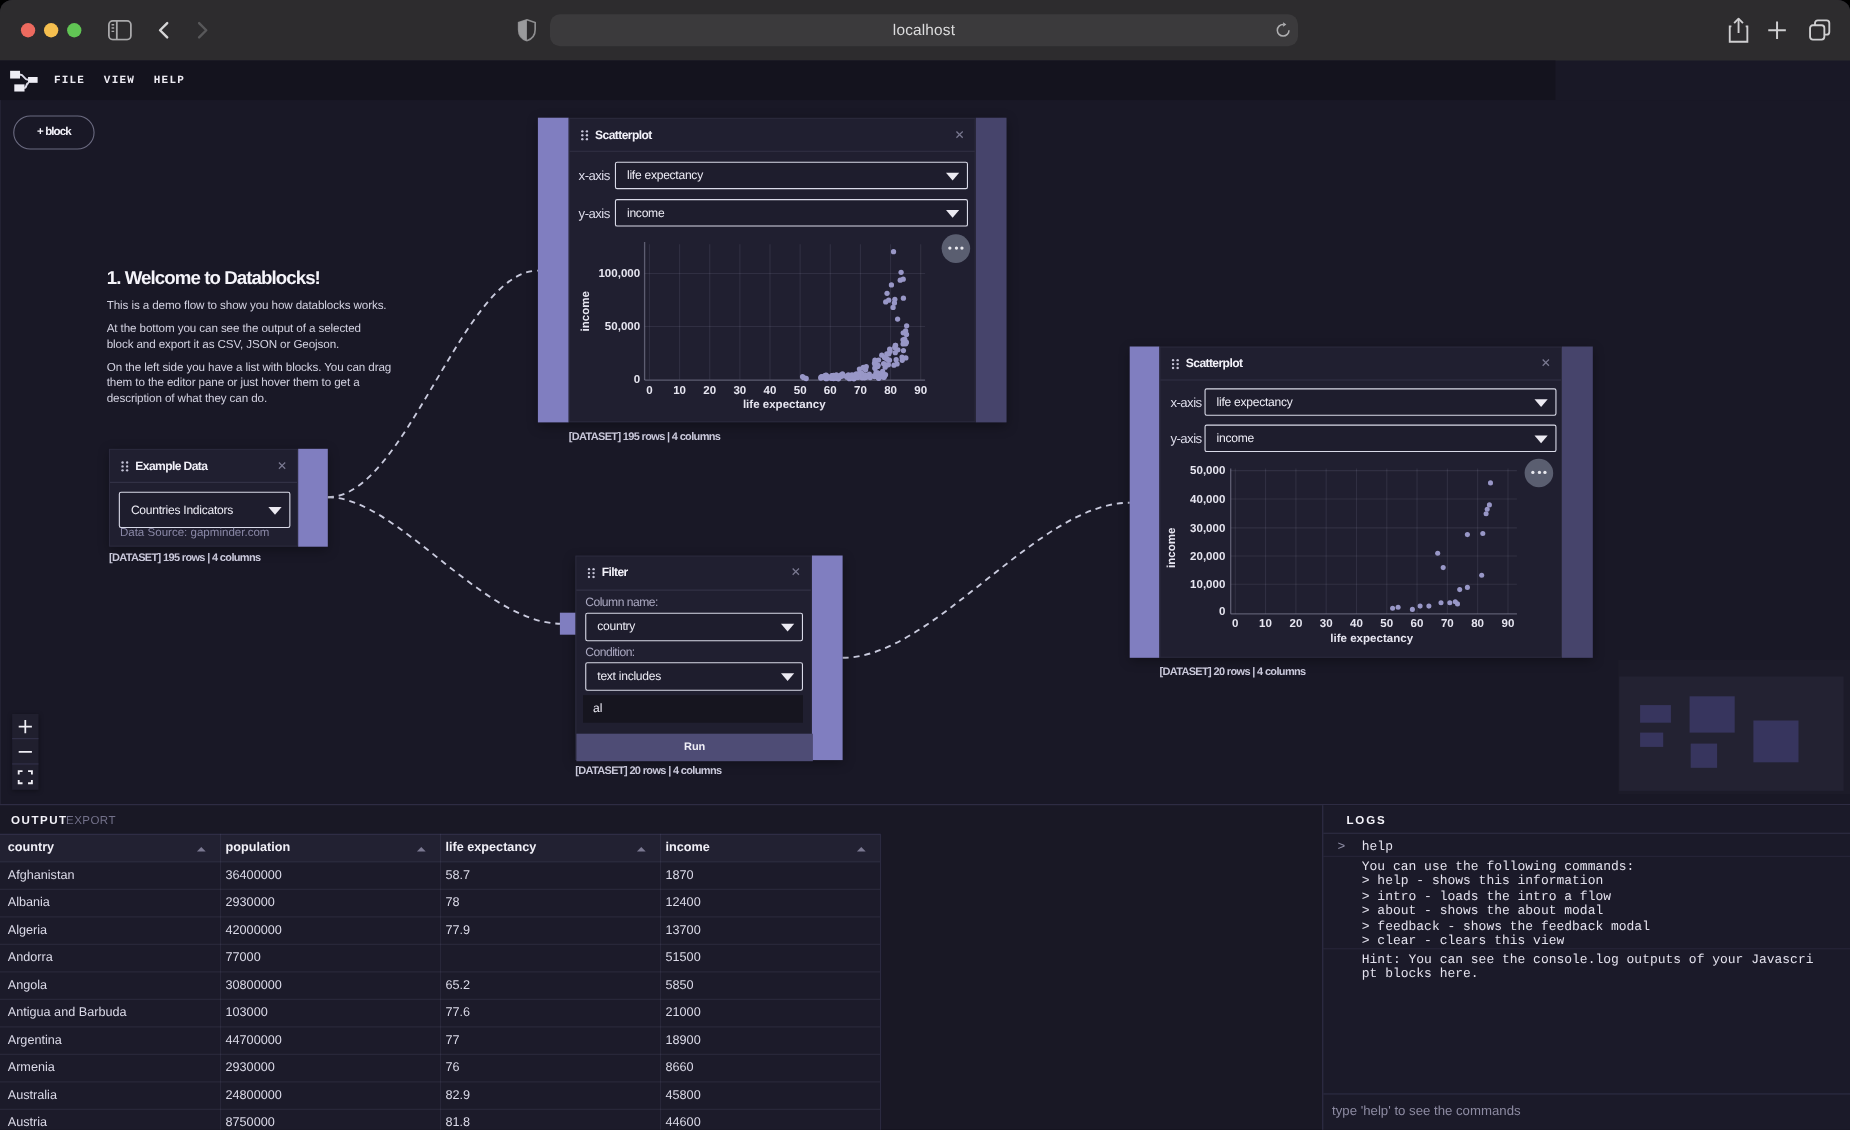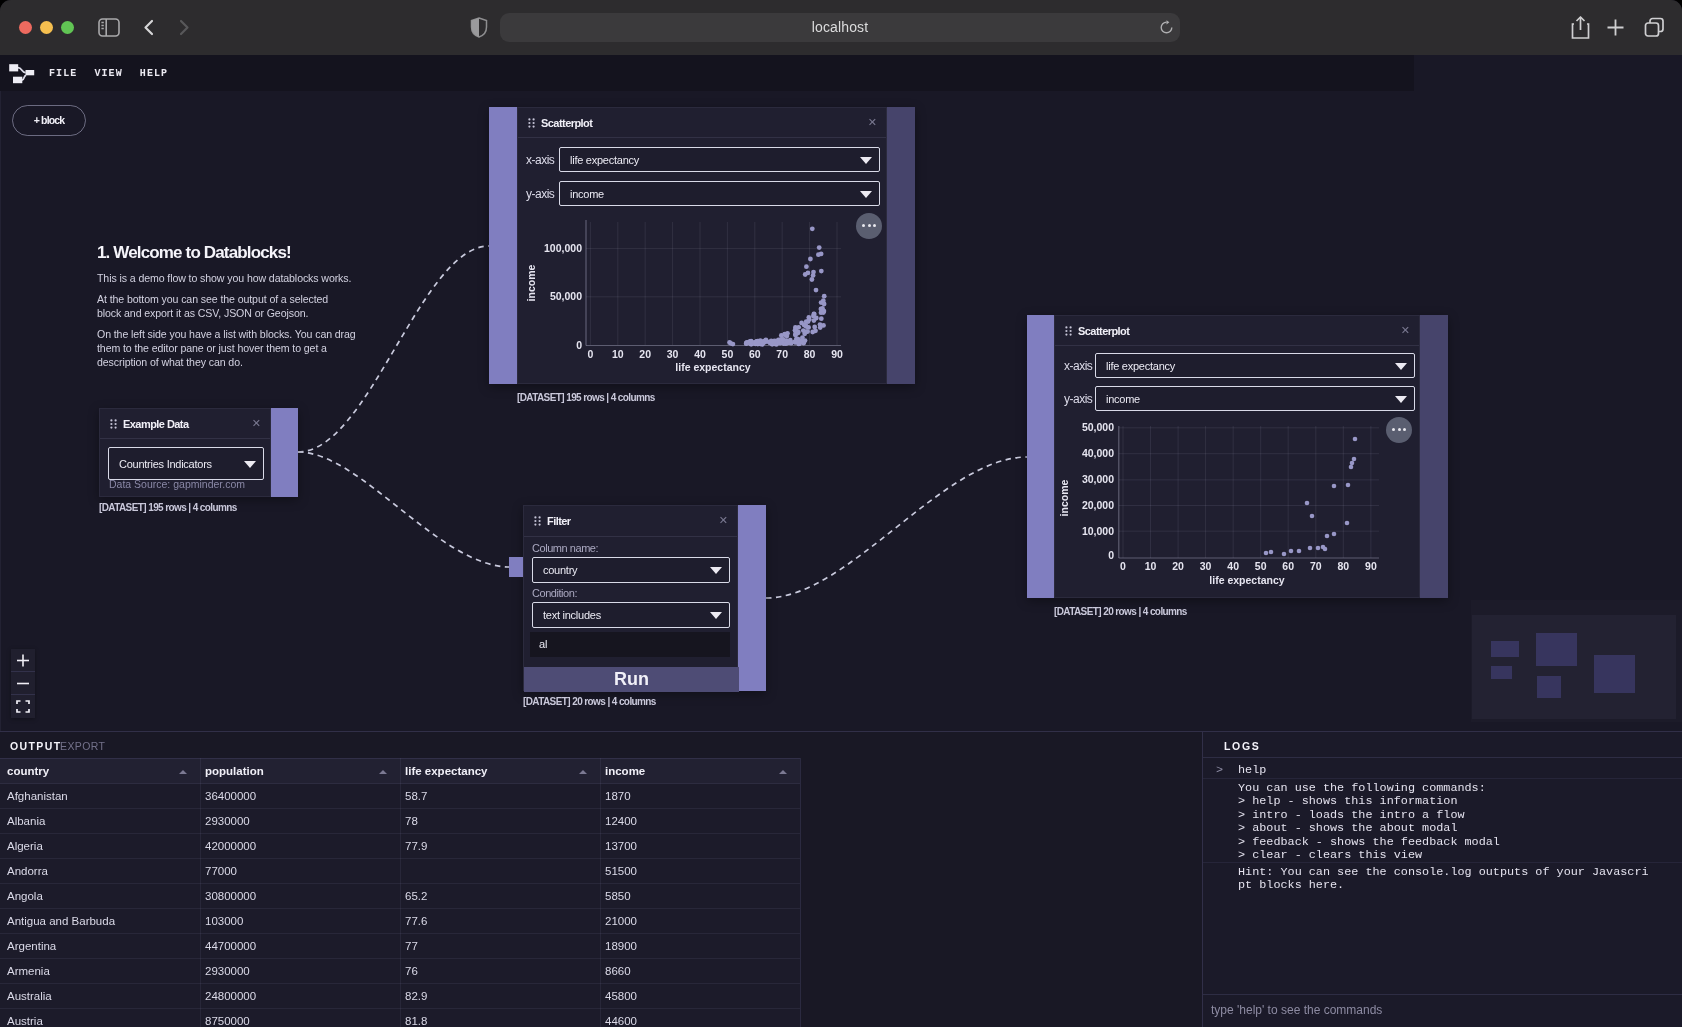--- a/index.html
+++ b/index.html
@@ -406,21 +406,21 @@
         <div class="sel" style="left:8px;top:51px;width:198px;height:26px;">
             <span class="st">country</span>
             <span class="caret"></span>
           </div>
         <div class="mutelabel" style="left:8px;top:81px;">Condition:</div>
         <div class="sel" style="left:8px;top:96px;width:198px;height:26px;">
             <span class="st">text includes</span>
             <span class="caret"></span>
           </div>
         <div style="position:absolute;left:6px;top:126px;width:200px;height:25px;background:#16151f;color:#e9e8f2;font-size:11px;line-height:25px;padding-left:9px;">al</div>
-        <div style="position:absolute;left:0;top:161px;width:215px;height:25px;background:#4e4c75;color:#f1f0f8;font-size:18px;font-weight:700;text-align:center;line-height:25px;">Run</div>
+        <div style="position:absolute;left:0;top:161px;width:215px;height:25px;background:#4e4c75;color:#f1f0f8;font-size:10px;font-weight:700;text-align:center;line-height:25px;">Run</div>
       </div>
     </div>
     <div class="caption" style="left:522px;top:605px;">[DATASET] 20 rows | 4 columns</div>
 
     <div class="node" style="left:1026px;top:224px;width:421px;height:283px;">
       <div class="bar" style="left:0;width:27px;"></div>
       <div class="bar" style="right:0;width:28px;background:#46446b;"></div>
       <div class="card" style="left:27px;right:28px;">
         <div class="nhead">
           <svg class="ndots" width="7" height="10" viewBox="0 0 7 10" fill="#c4c3d6">

